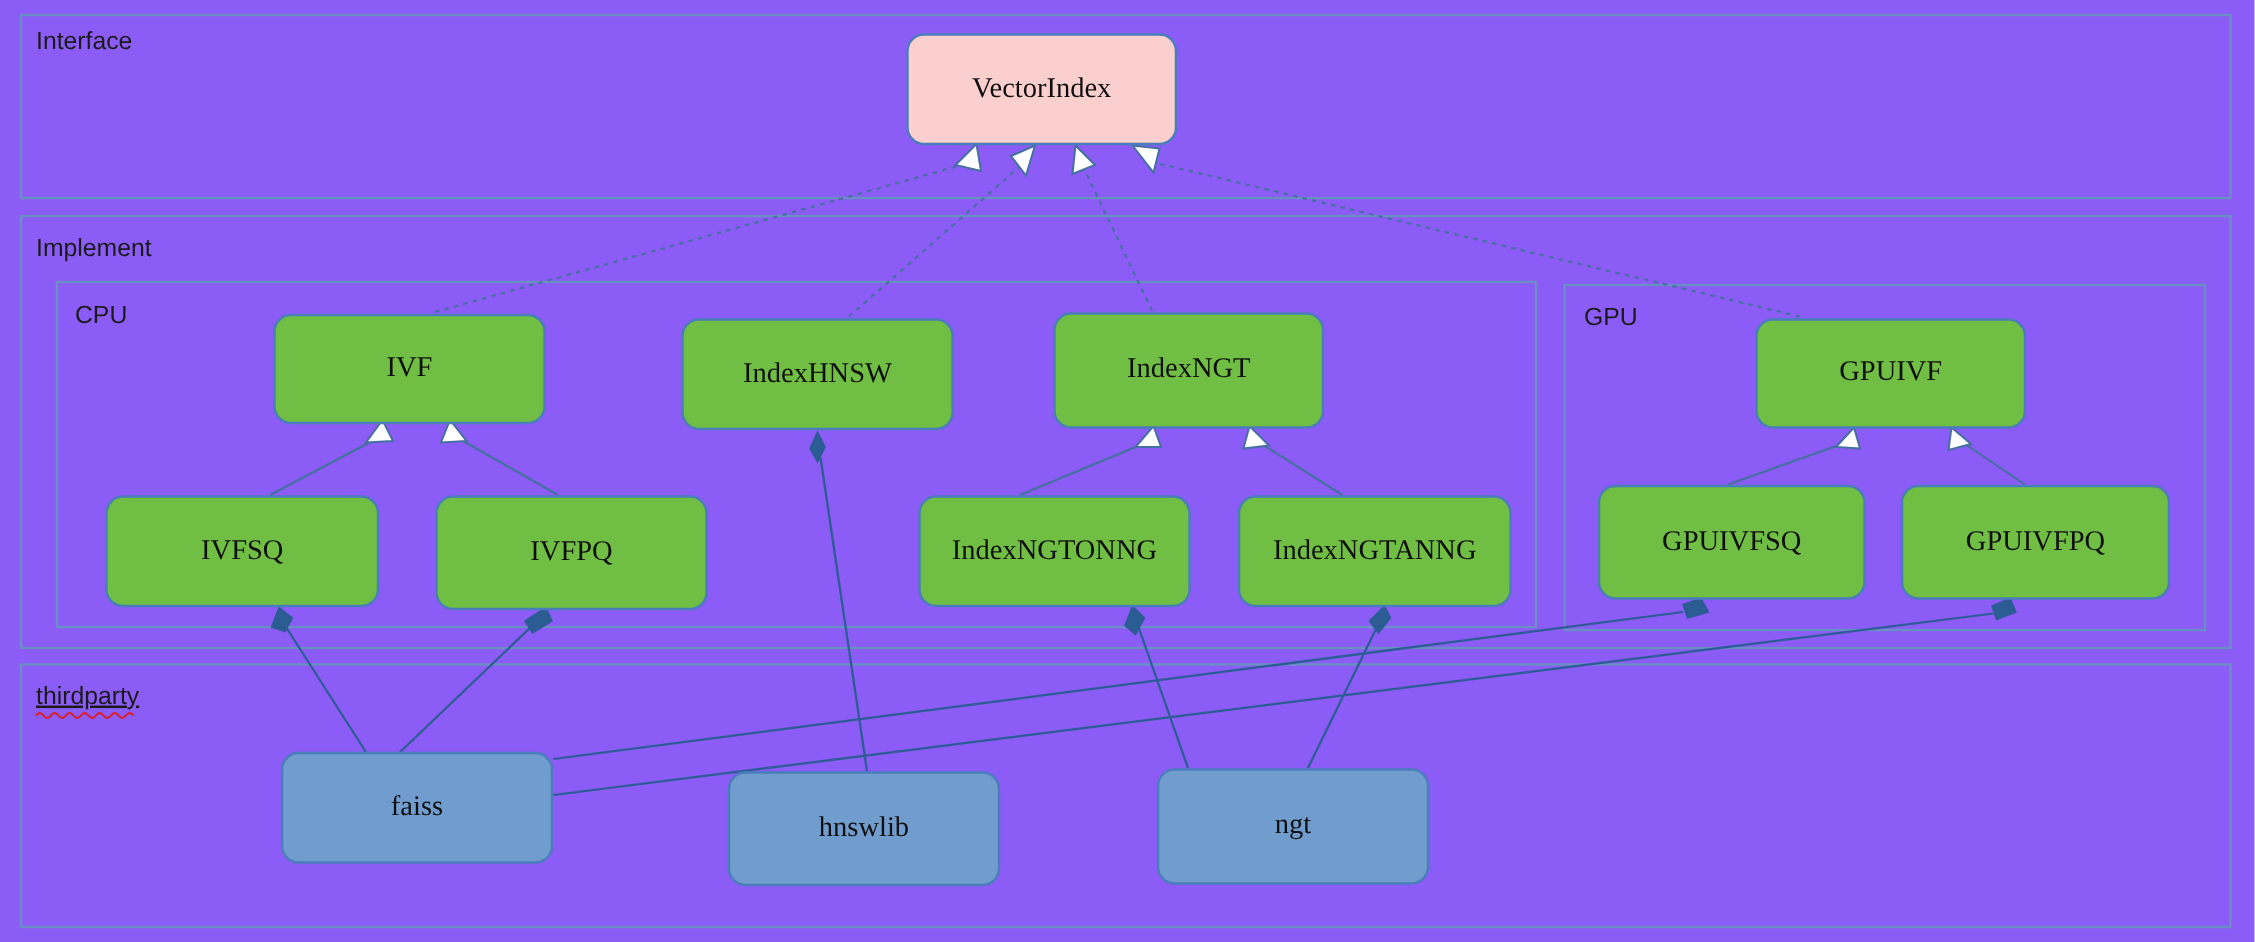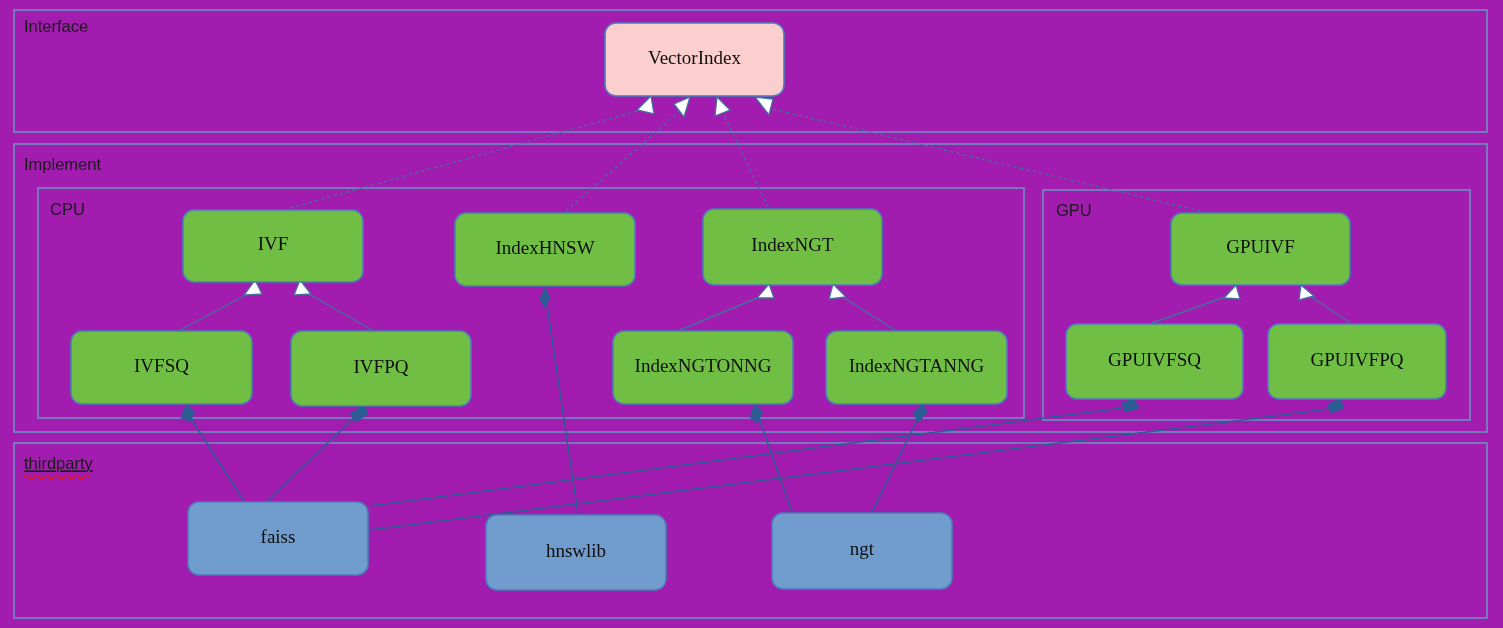--- a/index.html
+++ b/index.html
@@ -4,21 +4,21 @@
 <style>
   html, body {
     margin: 0;
     padding: 0;
     background: #ffffff;
   }
   #canvas {
     position: relative;
     width: 1503px;
     height: 628px;
-    background: #a21caf;
+    background: #8b5cf6;
     font-family: "Liberation Sans", sans-serif;
     overflow: hidden;
   }
   svg#diagram {
     position: absolute;
     left: 0;
     top: 0;
     width: 1503px;
     height: 628px;
     display: block;

